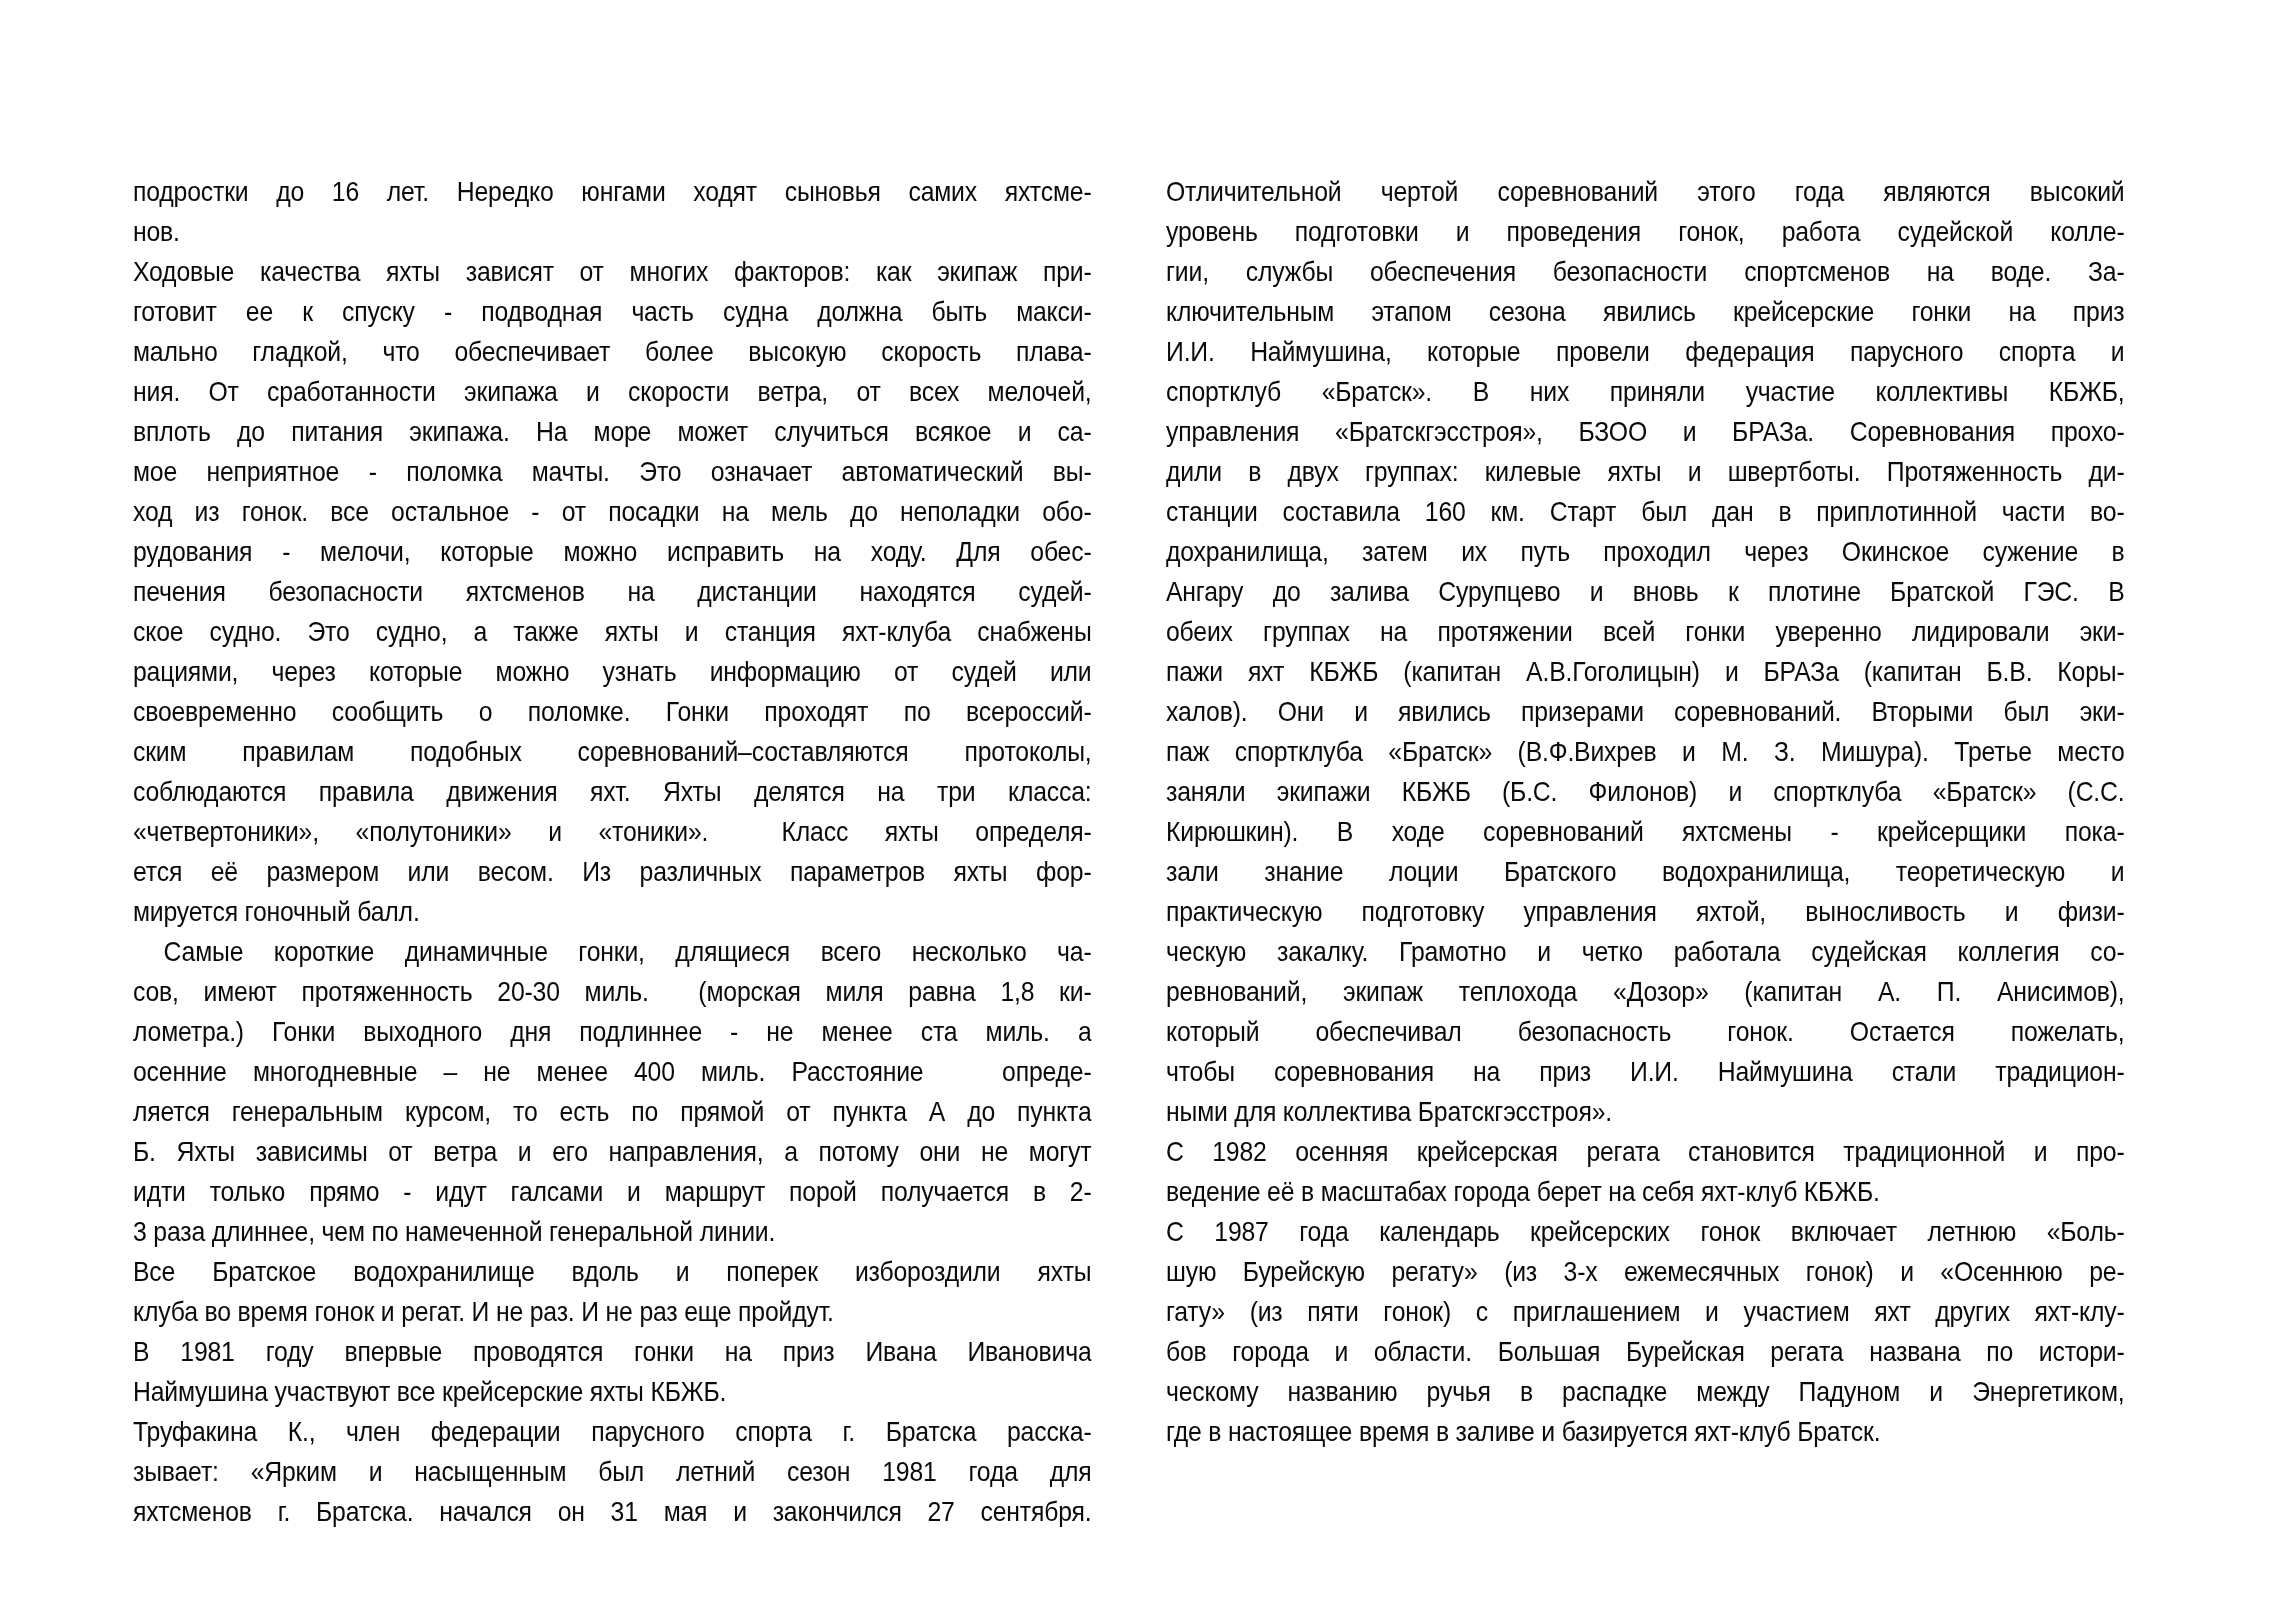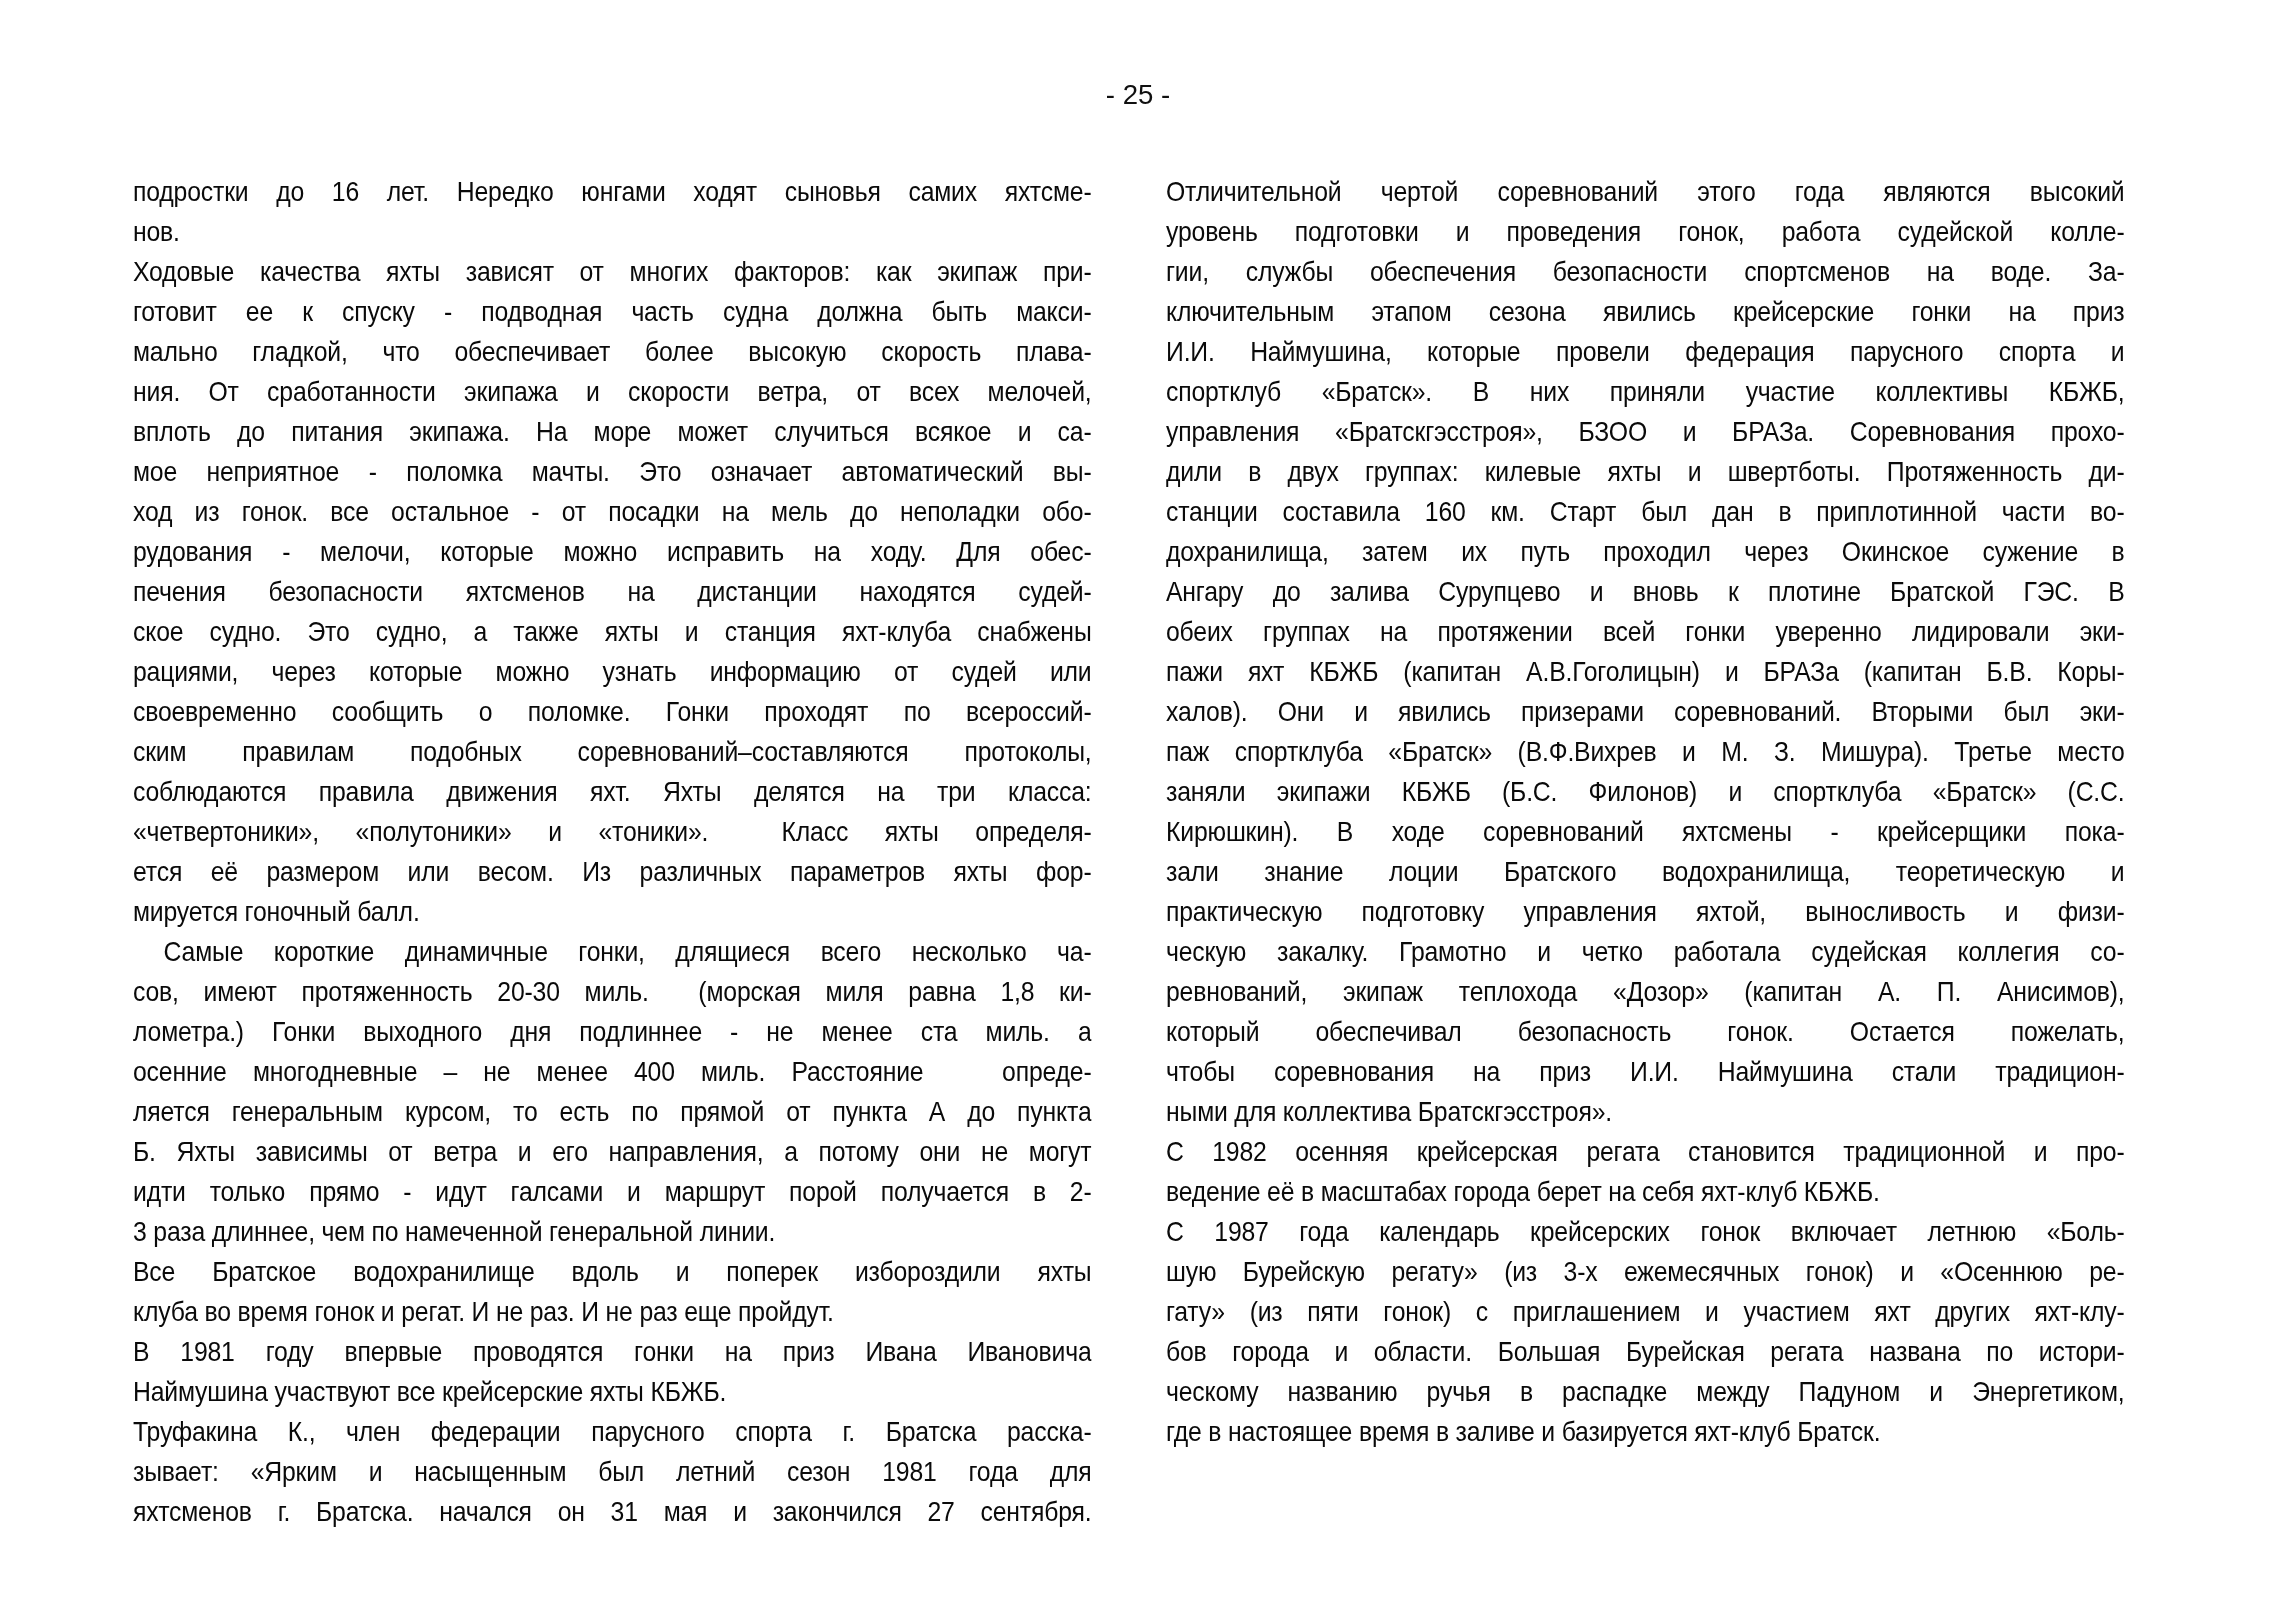--- a/index.html
+++ b/index.html
@@ -26,21 +26,20 @@
     text-align:justify;text-align-last:justify;
     overflow:hidden;
   }
   .pe{text-align-last:left}
 </style>
 </head>
 <body>
 
 <div class="page">
 
-  <div class="page-number">- 25 -</div>
 
   <div class="col col-left">
     <div class="ln">подростки до 16 лет. Нередко юнгами ходят сыновья самих яхтсме-</div>
     <div class="ln pe">нов.</div>
     <div class="ln">Ходовые качества яхты зависят от многих факторов: как экипаж при-</div>
     <div class="ln">готовит ее к спуску - подводная часть судна должна быть макси-</div>
     <div class="ln">мально гладкой, что обеспечивает более высокую скорость плава-</div>
     <div class="ln">ния. От сработанности экипажа и скорости ветра, от всех мелочей,</div>
     <div class="ln">вплоть до питания экипажа. На море может случиться всякое и са-</div>
     <div class="ln">мое неприятное - поломка мачты. Это означает автоматический вы-</div>

